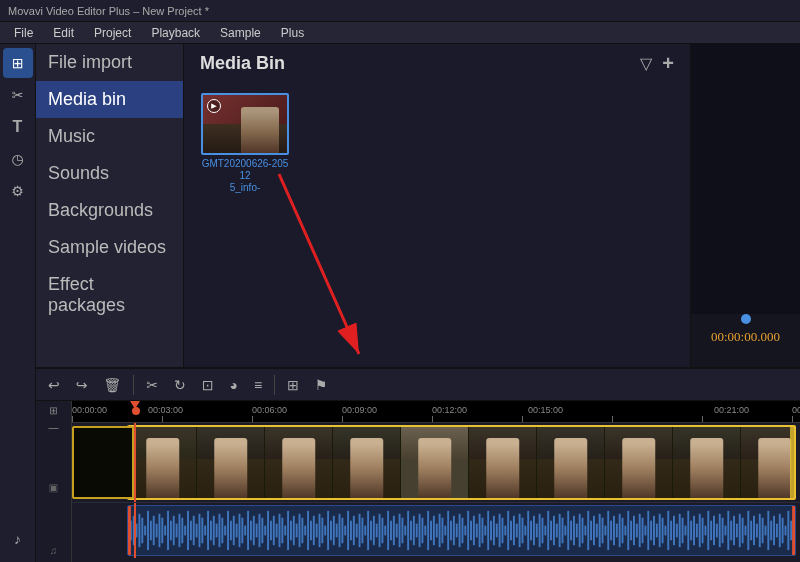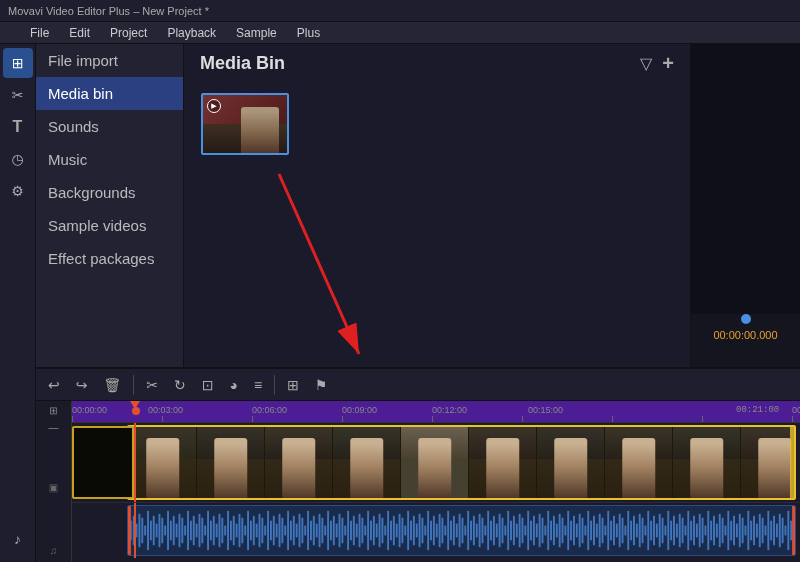--- a/index.html
+++ b/index.html
@@ -25,21 +25,21 @@
       color: #aaa;
       border-bottom: 1px solid #111;
     }
 
     
     .menu-bar {
       background: #252535;
       height: 22px;
       display: flex;
       align-items: center;
-      padding: 0 20px;
+      padding: 0 4px;
       border-bottom: 1px solid #111;
     }
     .menu-item {
       padding: 2px 10px;
       cursor: pointer;
       font-size: 12px;
       color: #ccc;
     }
 
     
@@ -77,21 +77,21 @@
     .sidebar {
       width: 148px;
       background: #222233;
       flex-shrink: 0;
       border-right: 1px solid #111;
     }
     .sidebar-item {
       padding: 8px 12px;
       cursor: pointer;
       color: #bbb;
-      font-size: 15px;
+      font-size: 18px;
     }
     .sidebar-item.active { background: #2a4080; color: #fff; }
 
     
     .content-area {
       flex: 1;
       background: #1a1a2a;
       display: flex;
       flex-direction: column;
       position: relative;
@@ -197,23 +197,23 @@
       position: absolute;
       top: 270px;
       left: 50px;
     }
     .timecode {
       position: absolute;
       top: 285px;
       left: 0;
       right: 0;
       text-align: center;
-      font-size: 11px;
+      font-size: 13px;
       color: #e8a030;
-      font-family: Liberation Sans, sans-serif;
+      font-family: Liberation Serif, serif;
     }
 
     
     .timeline-area {
       position: absolute;
       bottom: 0;
       left: 36px;
       right: 0;
       height: 195px;
       background: #1a1a28;
@@ -239,21 +239,21 @@
     }
     .tl-separator {
       width: 1px;
       height: 20px;
       background: #444;
     }
 
     
     .timeline-ruler {
       height: 22px;
-      background: #4c1d95;
+      background: #000000;
       display: flex;
       align-items: center;
       position: relative;
       overflow: hidden;
       border-bottom: 1px solid #333;
     }
     .ruler-mark {
       position: absolute;
       font-size: 9px;
       color: #888;
@@ -373,22 +373,22 @@
     <div class="tool-btn">✂</div>
     <div class="tool-btn" style="font-size:16px;font-weight:bold;">T</div>
     <div class="tool-btn">◷</div>
     <div class="tool-btn">⚙</div>
     <div class="tool-btn" style="margin-top:auto;margin-bottom:8px;">♪</div>
   </div>
 
   <div class="sidebar">
     <div class="sidebar-item">File import</div>
     <div class="sidebar-item active">Media bin</div>
+    <div class="sidebar-item">Music</div>
     <div class="sidebar-item">Sounds</div>
-    <div class="sidebar-item">Music</div>
     <div class="sidebar-item">Backgrounds</div>
     <div class="sidebar-item">Sample videos</div>
     <div class="sidebar-item">Effect packages</div>
   </div>
 
   <div class="content-area">
 
     <div class="media-bin-header">
       <span class="media-bin-title">Media Bin</span>
       <div class="header-icons">
@@ -402,20 +402,21 @@
         <div class="media-thumb selected">
           <div class="thumb-inner">
 
             <div style="position:absolute;top:0;left:0;right:0;height:55%;background:linear-gradient(135deg,#8B3A3A,#5a2020);"></div>
             <div style="position:absolute;bottom:0;left:0;right:0;height:50%;background:linear-gradient(180deg,#4a3828,#2a2018);"></div>
             <div style="position:absolute;bottom:0;right:10%;width:45%;height:80%;background:linear-gradient(180deg,#c8b090 10%,#a08060 50%,#604030 100%);border-radius:3px 3px 0 0;"></div>
             <div style="position:absolute;top:0;left:0;right:0;bottom:0;background:rgba(0,0,0,0.15);"></div>
           </div>
           <div class="thumb-play">▶</div>
         </div>
+        <div class="media-label">GMT20200626-20512<br>5_info-</div>
       </div>
     </div>
 
     <svg class="arrow-overlay" style="position:absolute;top:0;left:0;width:100%;height:100%;pointer-events:none;z-index:10;">
 
       <defs>
         <marker id="arrowhead" markerWidth="10" markerHeight="7" refX="10" refY="3.5" orient="auto">
           <polygon points="0 0, 10 3.5, 0 7" fill="#e02020"></polygon>
         </marker>
       </defs>
@@ -471,21 +472,21 @@
         <span class="ruler-mark" style="left:180px;">00:06:00</span>
         <span class="ruler-line" style="left:180px;"></span>
         <span class="ruler-mark" style="left:270px;">00:09:00</span>
         <span class="ruler-line" style="left:270px;"></span>
         <span class="ruler-mark" style="left:360px;">00:12:00</span>
         <span class="ruler-line" style="left:360px;"></span>
         <span class="ruler-mark" style="left:456px;">00:15:00</span>
         <span class="ruler-line" style="left:450px;"></span>
         <span class="ruler-mark" style="left:540px;margin-top:33px;">00:18:00</span>
         <span class="ruler-line" style="left:540px;"></span>
-        <span class="ruler-mark" style="left:664px;font-family:Liberation Mono, monospace;">00:21:00</span>
+        <span class="ruler-mark" style="left:642px;">00:21:00</span>
         <span class="ruler-line" style="left:630px;"></span>
         <span class="ruler-mark" style="left:720px;">00:24:00</span>
         <span class="ruler-line" style="left:720px;"></span>
 
         <div style="position:absolute;left:60px;top:6px;width:8px;height:8px;background:#e05030;border-radius:50%;z-index:6;"></div>
       </div>
 
       <div class="video-track" style="height:80px;position:relative;background:#1a1a28;border-bottom:1px solid #2a2a3a;">
 
         <div style="position:absolute;left:62px;top:0;width:2px;height:100%;background:#e05030;z-index:5;"></div>

